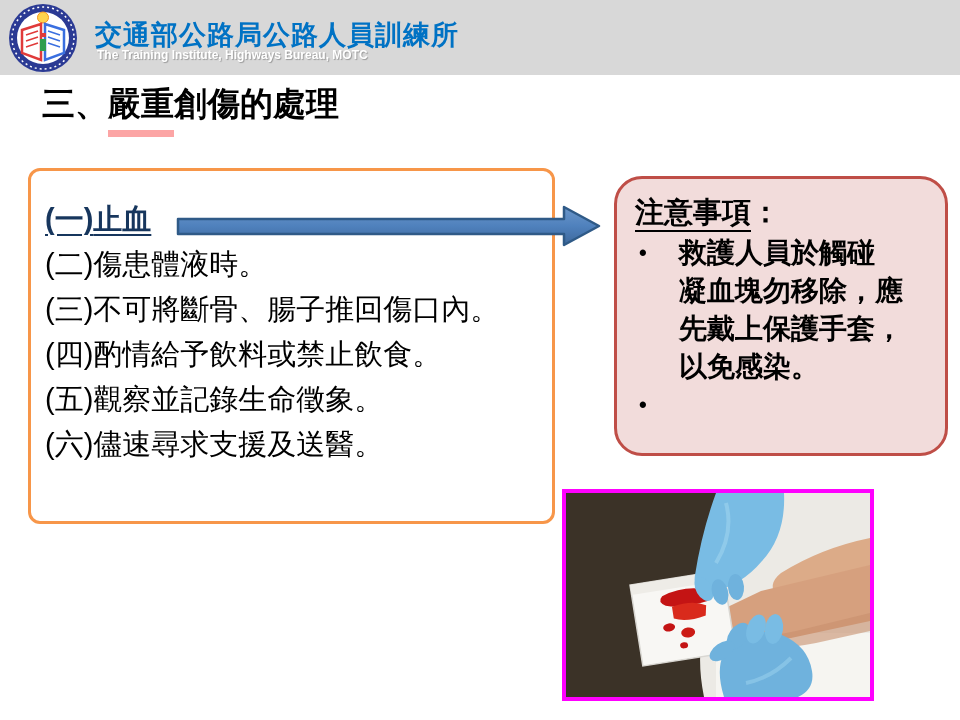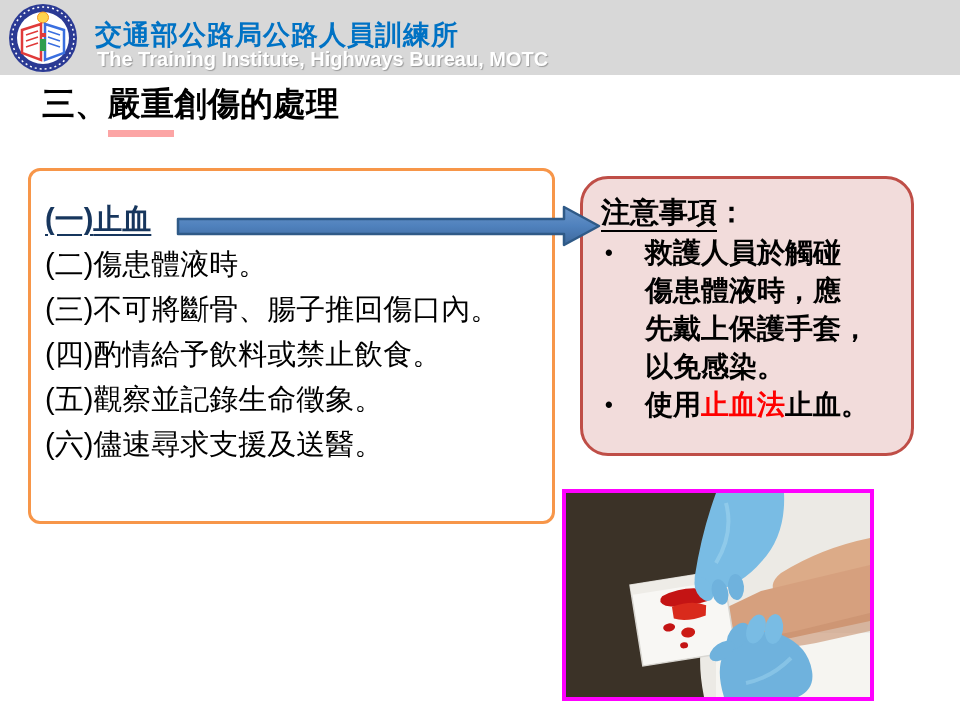--- a/index.html
+++ b/index.html
@@ -20,21 +20,21 @@
     text-align:right;
   }
   .logo { position:absolute; left:8px; top:3px; width:70px; height:70px; }
   .header-title {
     position:absolute; left:95px; top:17px;
     font-size:27px; font-weight:bold; color:#0072c4;
     letter-spacing:1px; white-space:nowrap;
   }
   .header-subtitle {
     position:absolute; left:97px; top:48px;
-    font-size:20px; font-weight:bold; color:#ffffff;
+    font-size:12px; font-weight:bold; color:#ffffff;
     text-shadow:1px 1px 1px #9a9a9a;
     white-space:nowrap;
   }
 
   
   .slide-title {
     position:absolute; left:42px; top:82px;
     font-size:33px; font-weight:bold; color:#000000;
     white-space:nowrap;
   }
@@ -62,21 +62,21 @@
   }
 
   
   .arrow-wrap {
     position:absolute; left:176px; top:203px;
     width:426px; height:46px; z-index:3;
   }
 
   
   .note-box {
-    position:absolute; left:580px; top:176px;
+    position:absolute; left:614px; top:176px;
     width:334px; height:280px;
     background:#f2dcdb;
     border:3px solid #bf4e47; border-radius:28px;
     z-index:2;
     padding:13px 12px 0 18px;
   }
   .note-heading {
     font-size:29px; font-weight:bold; color:#000;
     height:42px; line-height:40px; white-space:nowrap;
   }
@@ -157,29 +157,28 @@
   </svg>
 </div>
 
 <div class="note-box">
   <div class="note-heading"><span class="u">注意事項</span><span>：</span></div>
 
   <div class="note-bullet">
     <span class="bullet-dot">•</span>
     <span class="bullet-text">
       <span style="display:block">救護人員於觸碰</span>
-      <span style="display:block">傷患體液時，應</span>
+      <span style="display:block">凝血塊勿移除，應</span>
       <span style="display:block">先戴上保護手套，</span>
       <span style="display:block">以免感染。</span>
     </span>
   </div>
 
   <div class="note-bullet">
     <span class="bullet-dot">•</span>
-    <span class="bullet-text"><span>使用</span><span class="red-em">止血法</span><span>止血。</span></span>
   </div>
 </div>
 
 <div class="photo">
   <svg viewBox="0 0 304 204" preserveAspectRatio="none" xmlns="http://www.w3.org/2000/svg">
 
     <rect x="0" y="0" width="304" height="204" fill="#eceae5"></rect>
 
     <rect x="150" y="140" width="154" height="64" fill="#f6f5f1"></rect>
 

